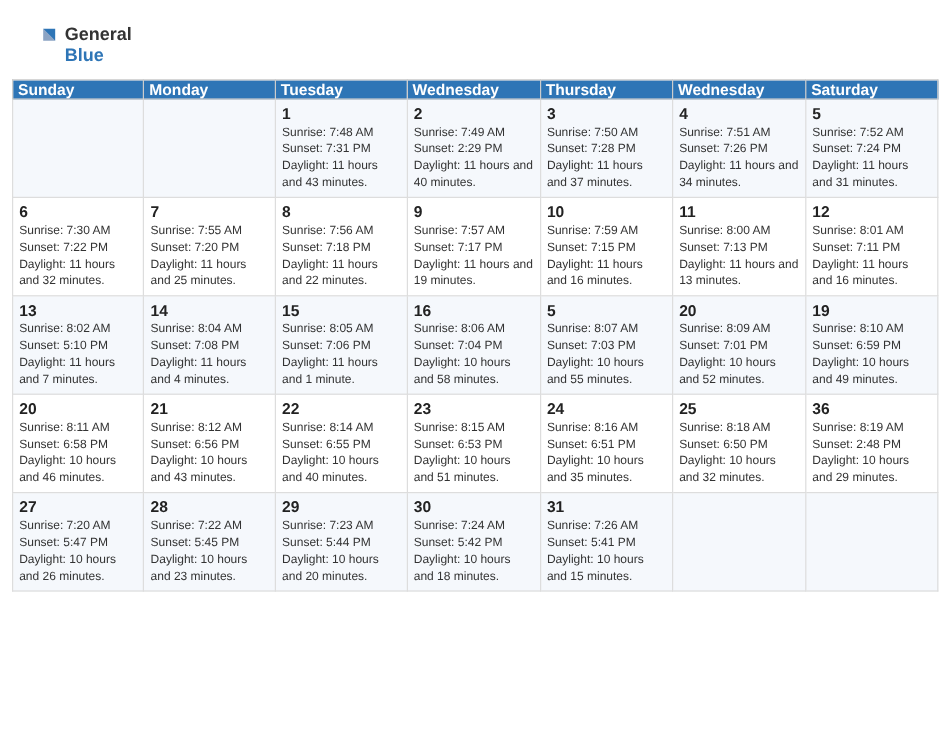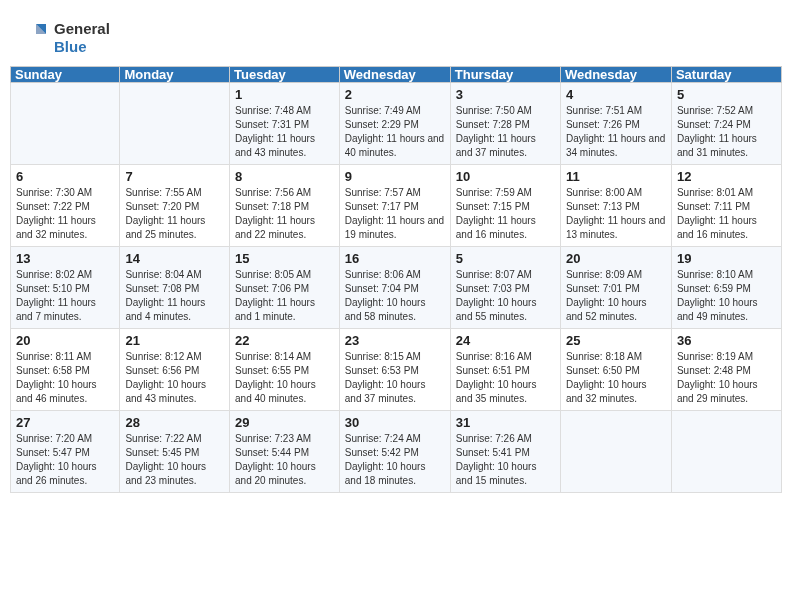--- a/index.html
+++ b/index.html
@@ -297,21 +297,21 @@
             <div>Sunrise: 8:14 AM</div>
             <div>Sunset: 6:55 PM</div>
             <div>Daylight: 10 hours and 40 minutes.</div>
           </div>
         </td>
         <td>
           <div class="day-number">23</div>
           <div class="day-info">
             <div>Sunrise: 8:15 AM</div>
             <div>Sunset: 6:53 PM</div>
-            <div>Daylight: 10 hours and 37 minutes.</div>
+            <div>Daylight: 10 hours and 51 minutes.</div>
           </div>
         </td>
         <td>
           <div class="day-number">24</div>
           <div class="day-info">
             <div>Sunrise: 8:16 AM</div>
             <div>Sunset: 6:51 PM</div>
             <div>Daylight: 10 hours and 35 minutes.</div>
           </div>
         </td>

